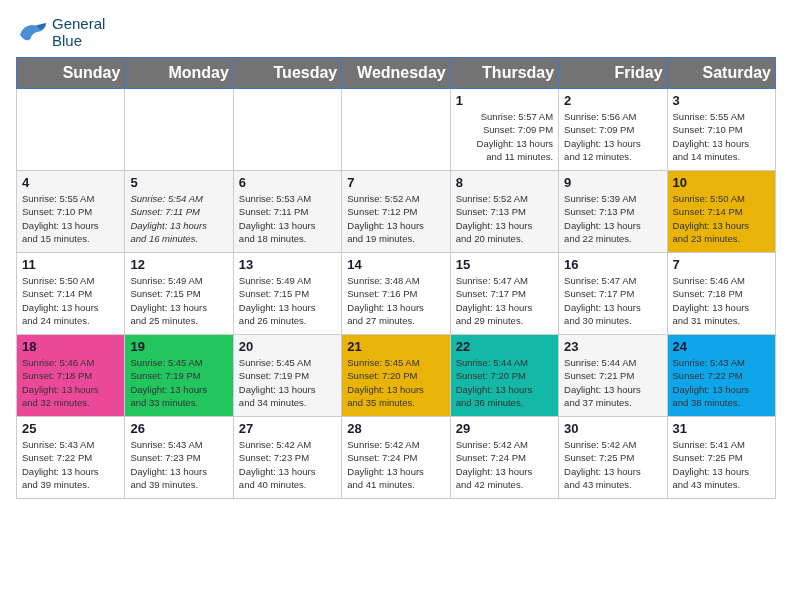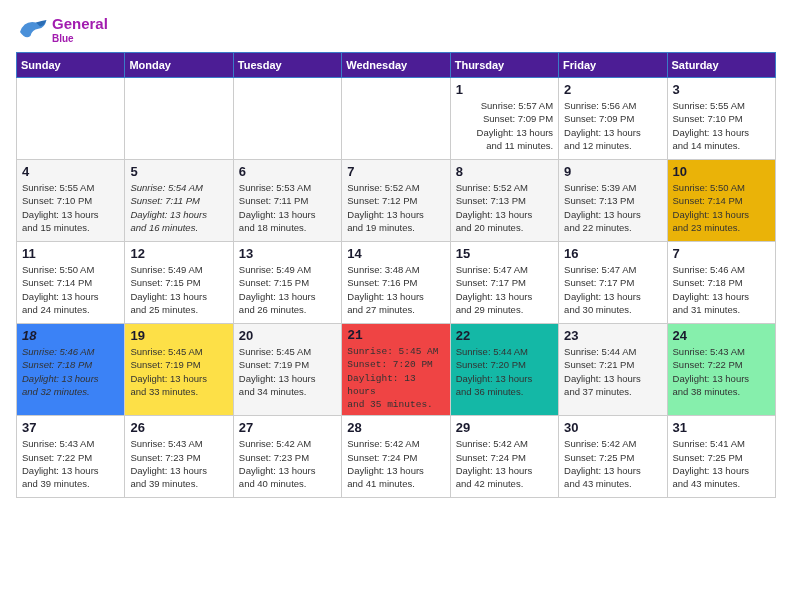--- a/index.html
+++ b/index.html
@@ -16,22 +16,22 @@
       align-items: flex-start;
       margin-bottom: 8px;
     }
     .logo {
       display: flex;
       align-items: center;
       gap: 4px;
     }
     .logo-text {
       font-size: 18px;
-      font-weight: bold;
-      color: #a21caf;
+      font-weight: normal;
+      color: #0c4a6e;
       line-height: 1.1;
     }
     .logo-bird {
       width: 32px;
       height: 28px;
     }
     .title-block {
       text-align: right;
     }
     .month-title {
@@ -42,26 +42,26 @@
     .location-title {
       font-size: 16px;
       color: #333;
     }
     .calendar {
       width: 100%;
       border-collapse: collapse;
       table-layout: fixed;
     }
     .calendar th {
-      background: #4c1d95;
+      background: #737373;
       color: #fff;
-      font-size: 11px;
+      font-size: 16px;
       font-weight: bold;
       padding: 6px 4px;
-      text-align: left;
+      text-align: right;
       border: 1px solid #3a7bc8;
     }
     .calendar td {
       border: 1px solid #ccc;
       vertical-align: top;
       padding: 4px 5px;
       font-size: 10px;
       height: 82px;
       background: #fff;
     }
@@ -88,21 +88,21 @@
 <body>
 
 <div class="header">
   <div class="logo">
     <svg class="logo-bird" viewBox="0 0 40 35" xmlns="http://www.w3.org/2000/svg">
       <path d="M5,20 Q10,5 25,8 Q35,10 38,5 Q36,15 28,16 Q20,17 18,25 Q12,30 5,20Z" fill="#4a90d9"></path>
       <path d="M25,8 Q32,6 38,5 Q36,12 30,13Z" fill="#2a6db5"></path>
     </svg>
     <div>
       <div class="logo-text" style="font-size:15px;">General</div>
-      <div class="logo-text" style="font-size:10px;">Blue</div>
+      <div class="logo-text" style="font-size:15px;">Blue</div>
     </div>
   </div>
   <div class="title-block">
     <div class="month-title"></div>
     <div class="location-title"></div>
   </div>
 </div>
 
 <table class="calendar">
   <thead>
@@ -240,73 +240,73 @@
         </td>
         <td>
           <span class="day-num">7</span>
           <div class="day-info" style="white-space: pre-line;">Sunrise: 5:46 AM
 Sunset: 7:18 PM
 Daylight: 13 hours
 and 31 minutes.</div>
         </td>
       </tr>
       <tr style="background: rgb(245, 245, 245);">
-        <td style="background: #3b82f6; font-style: italic;">
+        <td style="background: #ec4899;">
           <span class="day-num">18</span>
           <div class="day-info" style="white-space: pre-line;">Sunrise: 5:46 AM
 Sunset: 7:18 PM
 Daylight: 13 hours
 and 32 minutes.</div>
         </td>
-        <td style="background: #fde047;">
+        <td style="background: #22c55e;">
           <span class="day-num">19</span>
           <div class="day-info" style="white-space: pre-line;">Sunrise: 5:45 AM
 Sunset: 7:19 PM
 Daylight: 13 hours
 and 33 minutes.</div>
         </td>
         <td style="background: rgb(245, 245, 245);">
           <span class="day-num">20</span>
           <div class="day-info" style="white-space: pre-line;">Sunrise: 5:45 AM
 Sunset: 7:19 PM
 Daylight: 13 hours
 and 34 minutes.</div>
         </td>
-        <td style="background: #ef4444; font-family: Liberation Mono, monospace;">
+        <td style="background: #eab308;">
           <span class="day-num">21</span>
           <div class="day-info" style="white-space: pre-line;">Sunrise: 5:45 AM
 Sunset: 7:20 PM
 Daylight: 13 hours
 and 35 minutes.</div>
         </td>
         <td style="background: #14b8a6;">
           <span class="day-num">22</span>
           <div class="day-info" style="white-space: pre-line;">Sunrise: 5:44 AM
 Sunset: 7:20 PM
 Daylight: 13 hours
 and 36 minutes.</div>
         </td>
         <td style="background: rgb(245, 245, 245);">
           <span class="day-num">23</span>
           <div class="day-info" style="white-space: pre-line;">Sunrise: 5:44 AM
 Sunset: 7:21 PM
 Daylight: 13 hours
 and 37 minutes.</div>
         </td>
-        <td style="background: #86efac;">
+        <td style="background: #0ea5e9;">
           <span class="day-num">24</span>
           <div class="day-info" style="white-space: pre-line;">Sunrise: 5:43 AM
 Sunset: 7:22 PM
 Daylight: 13 hours
 and 38 minutes.</div>
         </td>
       </tr>
       <tr>
         <td>
-          <span class="day-num">37</span>
+          <span class="day-num">25</span>
           <div class="day-info" style="white-space: pre-line;">Sunrise: 5:43 AM
 Sunset: 7:22 PM
 Daylight: 13 hours
 and 39 minutes.</div>
         </td>
         <td>
           <span class="day-num">26</span>
           <div class="day-info" style="white-space: pre-line;">Sunrise: 5:43 AM
 Sunset: 7:23 PM
 Daylight: 13 hours

